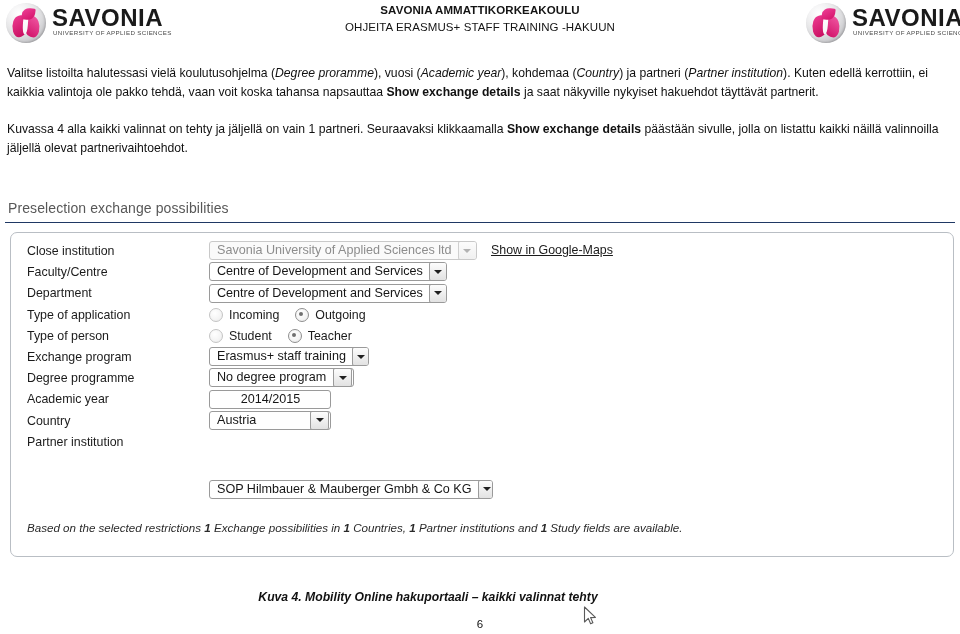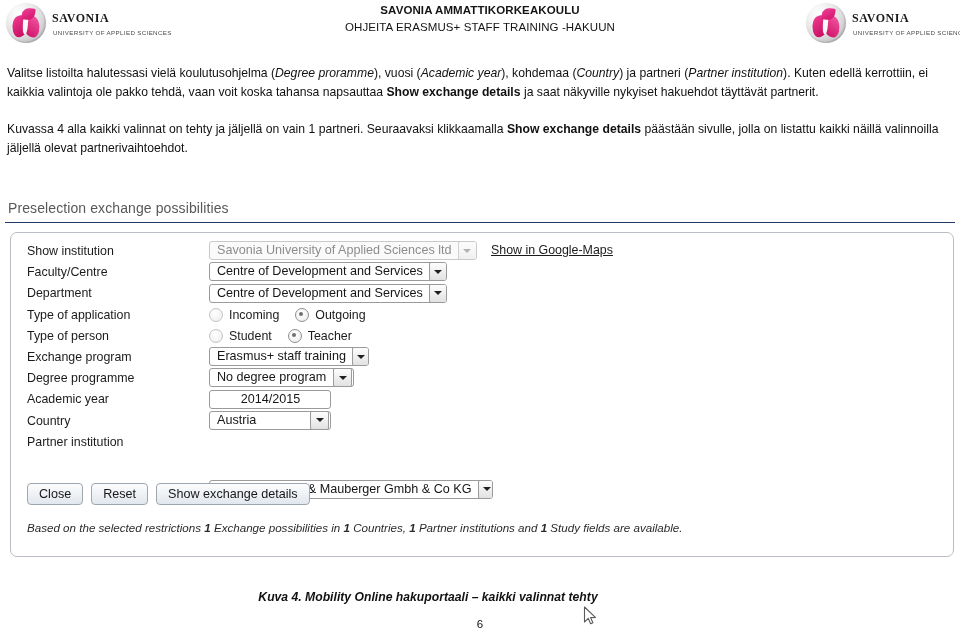--- a/index.html
+++ b/index.html
@@ -70,23 +70,23 @@
   .petal.p4 {   
     left: 17px; top: 9px;
     width: 5px; height: 22px;
     background: linear-gradient(180deg,#ffffff,#f6f6f7);
     border-radius: 40%;
     transform: rotate(4deg);
   }
   .logo-word {
     position: absolute;
     left: 46px; top: 5px;
-    font-family: Liberation Serif, serif;
+    font-family: Liberation Sans, sans-serif;
     font-weight: bold;
-    font-size: 12px;
+    font-size: 24px;
     letter-spacing: 0.5px;
     color: #1a1a1a;
     line-height: 20px;
   }
   .logo-sub {
     position: absolute;
     left: 47px; top: 26px;
     font-family: "Liberation Sans", sans-serif;
     font-size: 6.2px;
     letter-spacing: 0.35px;
@@ -372,21 +372,21 @@
 <div class="prose para2">Kuvassa 4 alla kaikki valinnat on tehty ja jäljellä on vain 1 partneri. Seuraavaksi klikkaamalla <b>Show exchange details</b> päästään sivulle, jolla on listattu kaikki näillä valinnoilla jäljellä olevat partnerivaihtoehdot.</div>
 
 <div class="shot">
 
   <div class="panel-title">Preselection exchange possibilities</div>
   <div class="panel-rule"></div>
 
   <div class="form-box">
     <div id="form-rows">
         <div class="row" style="top: 8px;">
-          <div class="row-label">Show institution</div>
+          <div class="row-label">Close institution</div>
           <div class="row-field"><div class="sel disabled" style="width: 268px;">
               <span class="sel-text">Savonia University of Applied Sciences ltd</span>
               <span class="sel-arrow"></span>
             </div><span class="maplink">Show in Google-Maps</span></div>
         </div>
         <div class="row" style="top: 29.2px;">
           <div class="row-label">Faculty/Centre</div>
           <div class="row-field"><div class="sel" style="width: 238px;">
               <span class="sel-text">Centre of Development and Services</span>
               <span class="sel-arrow"></span>
@@ -455,21 +455,20 @@
         </div>
         <div class="row" style="top: 198.8px;">
           <div class="row-label">Partner institution</div>
           <div class="row-field"><div class="sel" style="width: 284px; margin-top: 48px;">
               <span class="sel-text">SOP Hilmbauer &amp; Mauberger Gmbh &amp; Co KG</span>
               <span class="sel-arrow"></span>
             </div></div>
         </div>
       </div>
 
-    <div class="btn-row" id="btn-row"><button class="btn">Close</button><button class="btn">Reset</button><button class="btn">Show exchange details</button></div>
 
     <div class="status-line">Based on the selected restrictions <b>1</b> Exchange possibilities in <b>1</b> Countries, <b>1</b> Partner institutions and <b>1</b> Study fields are available.</div>
   </div>
 
   <svg class="cursor" viewBox="0 0 14 20">
     <path d="M1.5 1 L1.5 16 L5.3 12.4 L7.6 17.8 L9.9 16.8 L7.6 11.6 L12.4 11.4 Z" fill="#ffffff" stroke="#5a5a5a" stroke-width="1.1" stroke-linejoin="round"></path>
   </svg>
 
 </div>
 

